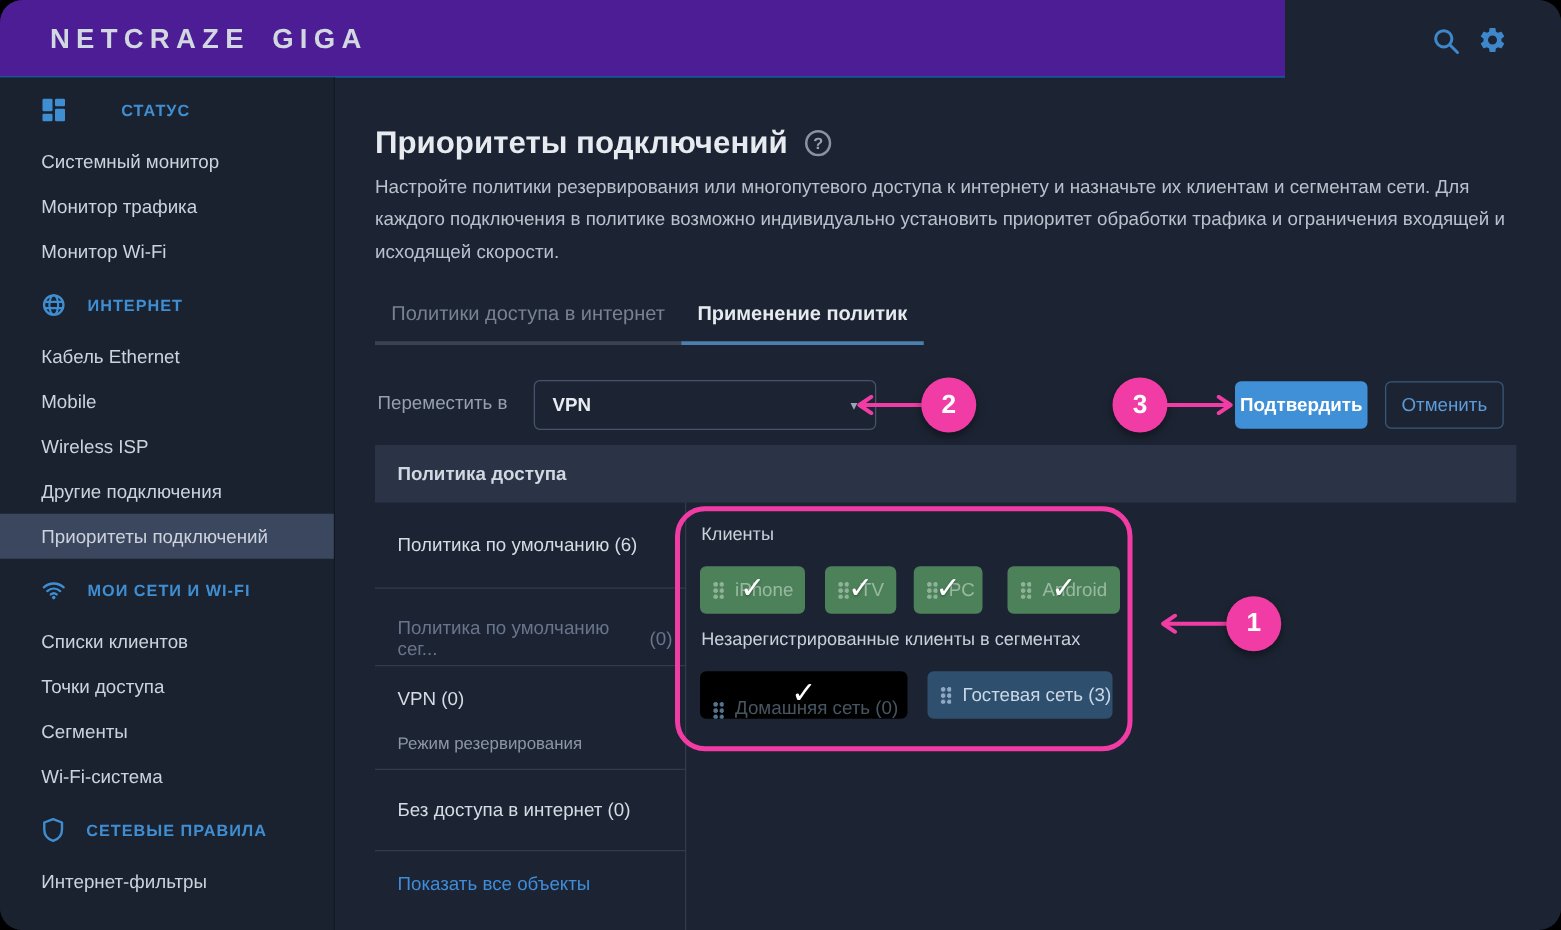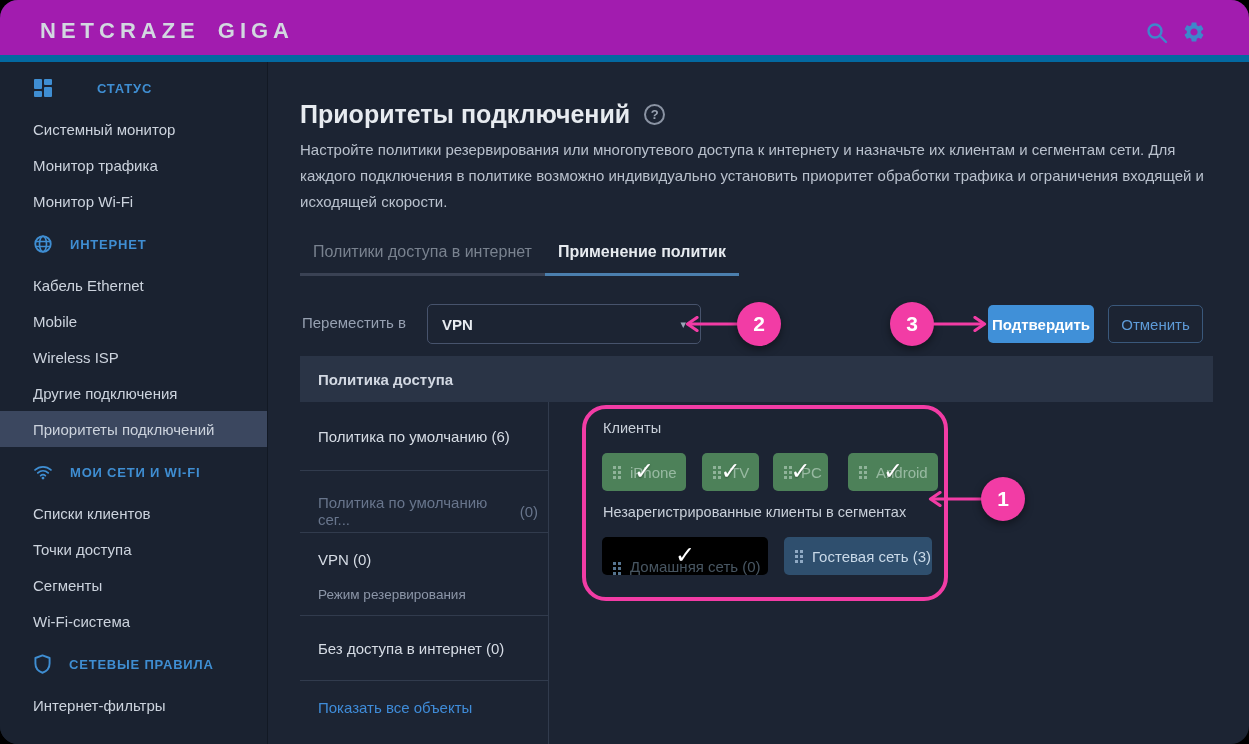--- a/index.html
+++ b/index.html
@@ -1,20 +1,20 @@
 <!DOCTYPE html>
 <html><head>
 <meta charset="utf-8">
 <style>
   * { margin:0; padding:0; box-sizing:border-box; }
   html,body { background:#000; width:1249px; height:744px; font-family:"Liberation Sans","DejaVu Sans",sans-serif; }
   .window { position:relative; width:1249px; height:744px; background:#1c2433; border-radius:18px; overflow:hidden; }
 
   
-  .topbar { position:absolute; left:0; top:0; width:1249px; height:62px; background:#a21caf; border-bottom:7px solid #0369a1; }
+  .topbar { position:absolute; left:0; top:0; width:1028px; height:62px; background:#4c1d95; border-bottom:1px solid #0369a1; }
   .logo { position:absolute; left:40px; top:0; height:62px; display:flex; align-items:center; gap:18px;
           color:#d2d8e0; font-size:22px; font-weight:bold; letter-spacing:5px; }
   .top-icon { position:absolute; top:20px; width:24px; height:24px; cursor:pointer; }
   .top-icon.search { left:1145px; top:21px; }
   .top-icon.gear { left:1182px; }
 
   
   .sidebar { position:absolute; left:0; top:62px; width:268px; height:682px; background:#1a2230; padding-top:12px; border-right:1px solid #121924; }
   .nav-header { height:28px; display:flex; align-items:center; gap:17px; padding-left:33px; margin:11px 0 9px 0;
                 color:#3f8ed2; font-size:13px; font-weight:bold; letter-spacing:.8px; }
@@ -50,21 +50,21 @@
              display:flex; align-items:center; padding-left:18px; color:#d2d8e2; font-size:15px; font-weight:bold; }
   .vline { position:absolute; left:548px; top:402px; width:1px; height:342px; background:#313b4d; }
   .hdiv { position:absolute; left:300px; width:249px; height:1px; background:#313b4d; }
   .row-text { position:absolute; left:318px; color:#d6dce5; font-size:15px; }
   .row-text.dim { color:#68758c;align-items:center; }
   .row-sub { position:absolute; left:318px; color:#8c96a8; font-size:13.5px; }
   .row-split { display:flex; justify-content:space-between; width:220px; }
   .show-all { position:absolute; left:318px; top:699px; color:#3f8cd9; font-size:15px; cursor:pointer; }
 
   
-  .hl-panel { position:absolute; left:582px; top:405px; width:366px; height:196px; border:4px solid #f23ca5; border-radius:24px; }
+  .hl-panel { position:absolute; left:540px; top:405px; width:366px; height:196px; border:4px solid #f23ca5; border-radius:24px; }
   .panel-label { position:absolute; left:17px; color:#c9d0da; font-size:14.5px; }
   .chip { position:absolute; height:38px; border-radius:5px; display:flex; align-items:center; padding-left:10px; cursor:grab; }
   .chip .dots { width:9px; height:14px; margin-right:9px; flex:0 0 auto;
                 background-image:radial-gradient(circle, var(--dotc) 1.6px, transparent 1.9px); background-size:5px 5px; background-position:0 0; }
   .chip .chip-label { font-size:15px; white-space:nowrap; }
   .chip .check { position:absolute; left:0; right:0; top:-3px; bottom:0; display:flex; align-items:center; justify-content:center;
                  color:#fff; font-size:24px; font-weight:bold; text-shadow:0 1px 2px rgba(0,0,0,.35); }
   .chip.green { background:#4d8159; --dotc:#8fb399; }
   .chip.green .chip-label { color:rgba(214,232,220,.55); }
   .chip.blue { background:#2f4f6e; --dotc:#8fa9c4; }

